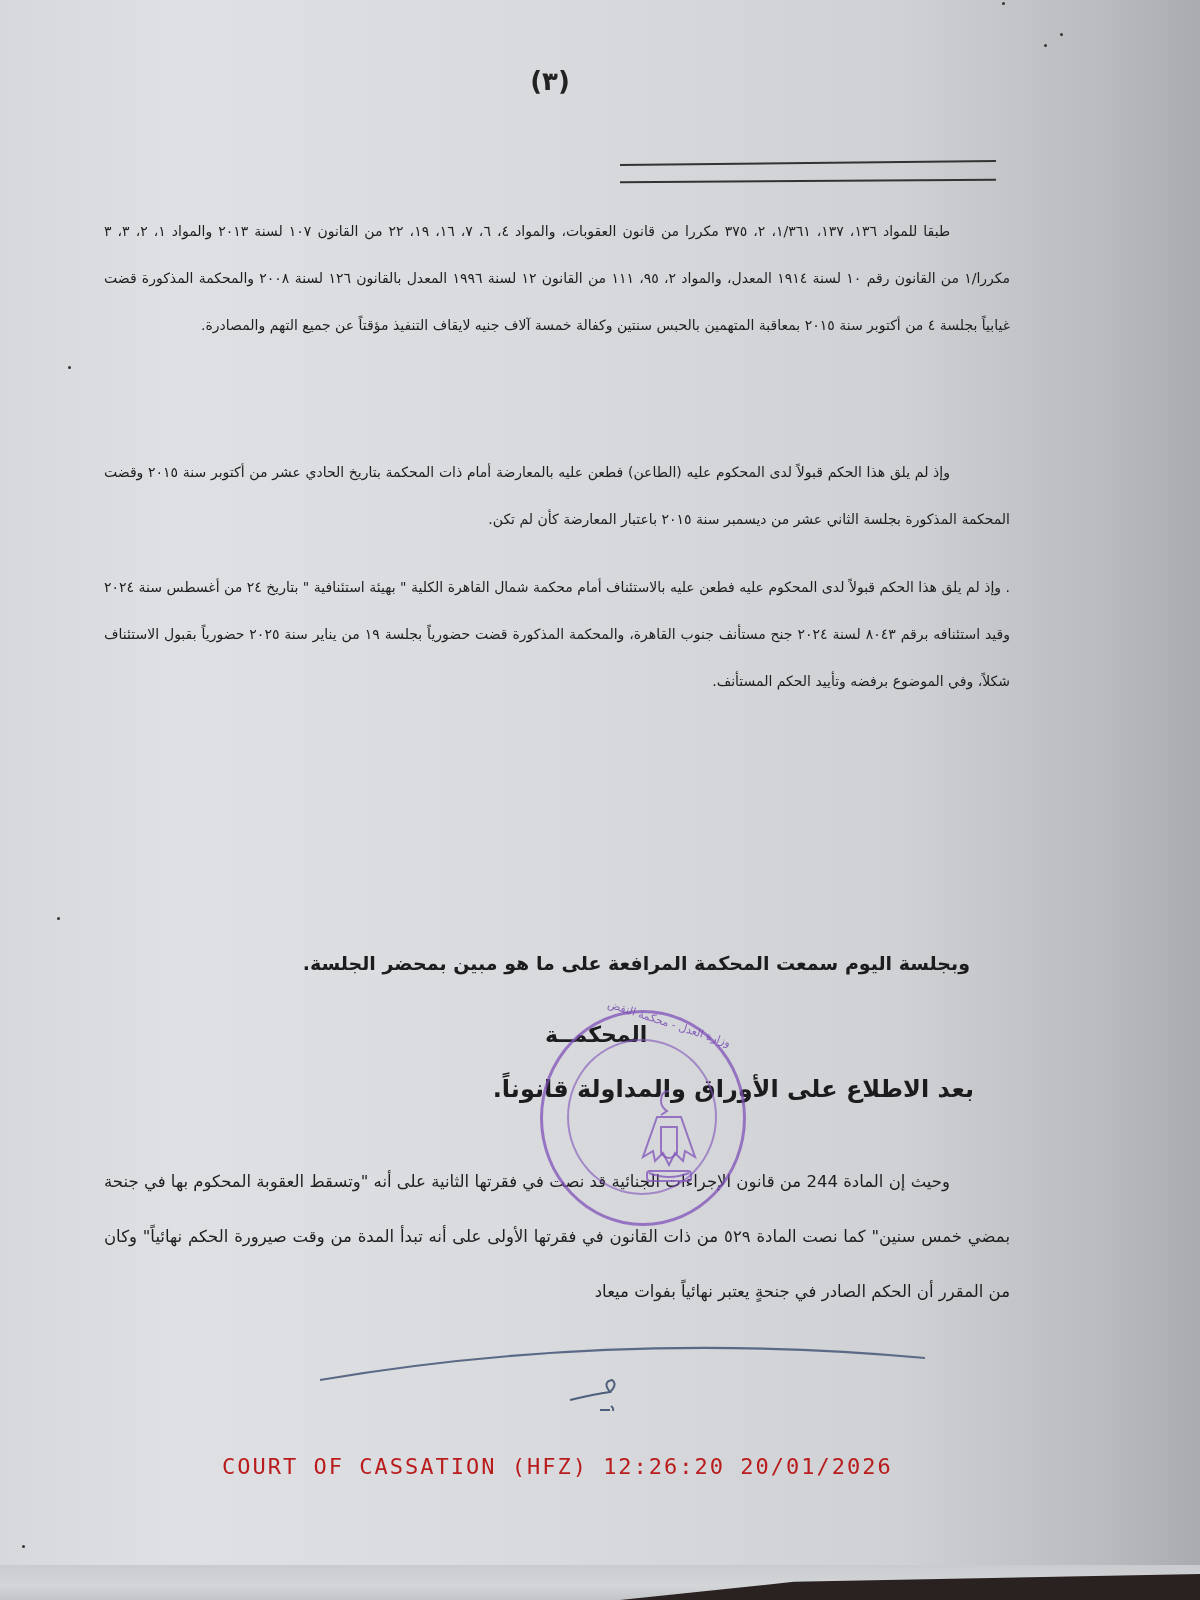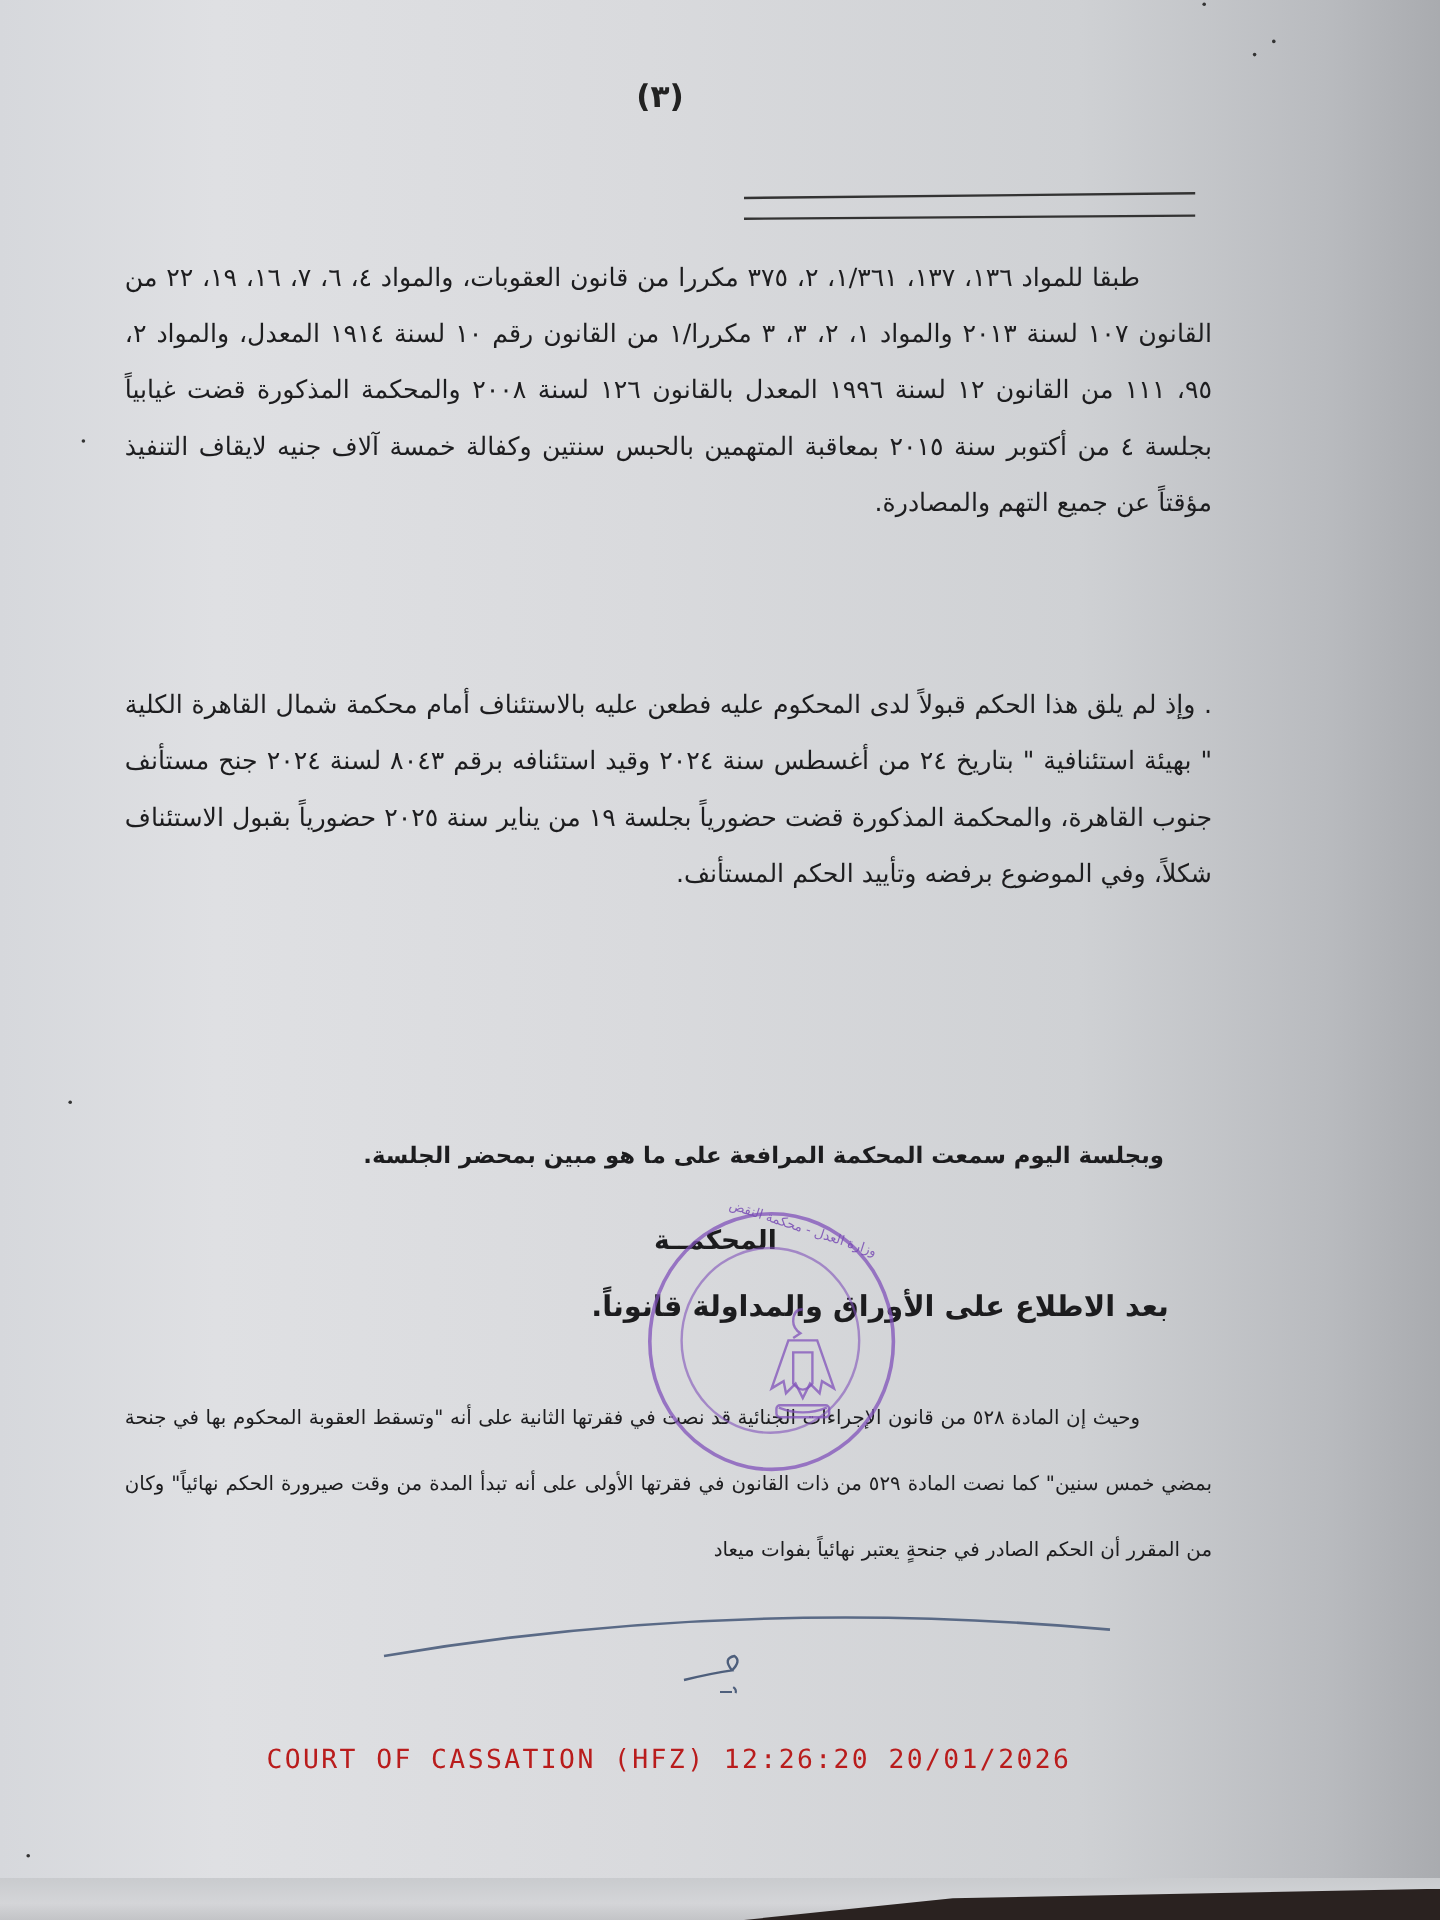--- a/index.html
+++ b/index.html
@@ -15,21 +15,21 @@
       font-size: 26px; font-weight: bold; color: #222;
     }
     .case-ref {
       position: absolute; right: 222px; top: 98px; direction: rtl;
       font-size: 21px; font-weight: bold; color: #1e1e1e; white-space: nowrap;
     }
     .rule1 { position: absolute; left: 620px; top: 162px; width: 376px; height: 2px; background: #333; transform: rotate(-0.6deg); }
     .rule2 { position: absolute; left: 620px; top: 180px; width: 376px; height: 2px; background: #333; transform: rotate(-0.4deg); }
     .body-text {
       position: absolute; left: 104px; width: 906px; direction: rtl; text-align: justify;
-      font-size: 21px; line-height: 47px; color: #1d1d1f;
+      font-size: 14px; line-height: 47px; color: #1d1d1f;
     }
     .body-text p { margin: 0; }
     .p1 { top: 208px; }
     .p2 { top: 449px; }
     .p3 { top: 564px; }
     .p4 { top: 786px; }
     .indent { text-indent: 60px; }
     .bold-line {
       position: absolute; right: 230px; top: 952px; direction: rtl;
       font-size: 19px; font-weight: bold; white-space: nowrap; margin-left: 12px;
@@ -81,30 +81,33 @@
 
 <div class="page">
 
   <div class="page-num">(٣)</div>
   <div class="rule1"></div>
   <div class="rule2"></div>
 
   <div class="body-text p1">
     <p class="indent">طبقا للمواد ١٣٦، ١٣٧، ١/٣٦١، ٢، ٣٧٥ مكررا من قانون العقوبات، والمواد ٤، ٦، ٧، ١٦، ١٩، ٢٢ من القانون ١٠٧ لسنة ٢٠١٣ والمواد ١، ٢، ٣، ٣ مكررا/١ من القانون رقم ١٠ لسنة ١٩١٤ المعدل، والمواد ٢، ٩٥، ١١١ من القانون ١٢ لسنة ١٩٩٦ المعدل بالقانون ١٢٦ لسنة ٢٠٠٨ والمحكمة المذكورة قضت غيابياً بجلسة ٤ من أكتوبر سنة ٢٠١٥ بمعاقبة المتهمين بالحبس سنتين وكفالة خمسة آلاف جنيه لايقاف التنفيذ مؤقتاً عن جميع التهم والمصادرة.</p>
   </div>
+  <div class="body-text p2">
+    <p class="indent">وإذ لم يلق هذا الحكم قبولاً لدى المحكوم عليه (الطاعن) فطعن عليه بالمعارضة أمام ذات المحكمة بتاريخ الحادي عشر من أكتوبر سنة ٢٠١٥ وقضت المحكمة المذكورة بجلسة الثاني عشر من ديسمبر سنة ٢٠١٥ باعتبار المعارضة كأن لم تكن.</p>
+  </div>
   <div class="body-text p3">
     <p>. وإذ لم يلق هذا الحكم قبولاً لدى المحكوم عليه فطعن عليه بالاستئناف أمام محكمة شمال القاهرة الكلية " بهيئة استئنافية " بتاريخ ٢٤ من أغسطس سنة ٢٠٢٤ وقيد استئنافه برقم ٨٠٤٣ لسنة ٢٠٢٤ جنح مستأنف جنوب القاهرة، والمحكمة المذكورة قضت حضورياً بجلسة ١٩ من يناير سنة ٢٠٢٥ حضورياً بقبول الاستئناف شكلاً، وفي الموضوع برفضه وتأييد الحكم المستأنف.</p>
   </div>
 
   <div class="bold-line">وبجلسة اليوم سمعت المحكمة المرافعة على ما هو مبين بمحضر الجلسة.</div>
   <div class="court-heading">المحكمــة</div>
   <div class="after-review">بعد الاطلاع على الأوراق والمداولة قانوناً.</div>
 
   <div class="body-text p6" style="line-height:55px;">
-    <p class="indent">وحيث إن المادة ٥٢٨ من قانون الإجراءات الجنائية قد نصت في فقرتها الثانية على أنه "وتسقط العقوبة المحكوم بها في جنحة بمضي خمس سنين" كما نصت المادة ٥٢٩ من ذات القانون في فقرتها الأولى على أنه تبدأ المدة من وقت صيرورة الحكم نهائياً" وكان من المقرر أن الحكم الصادر في جنحةٍ يعتبر نهائياً بفوات ميعاد</p>
+    <p class="indent">وحيث إن المادة 244 من قانون الإجراءات الجنائية قد نصت في فقرتها الثانية على أنه "وتسقط العقوبة المحكوم بها في جنحة بمضي خمس سنين" كما نصت المادة ٥٢٩ من ذات القانون في فقرتها الأولى على أنه تبدأ المدة من وقت صيرورة الحكم نهائياً" وكان من المقرر أن الحكم الصادر في جنحةٍ يعتبر نهائياً بفوات ميعاد</p>
   </div>
 
   <div class="stamp">
     <div class="stamp-text">وزارة العدل - محكمة النقض</div>
     <div class="stamp-inner">
       <svg class="eagle" viewBox="0 0 80 110">
         <g fill="none" stroke="rgba(128,82,185,0.75)" stroke-width="2">
           <path d="M40 10 q-8 0 -8 10 q0 6 6 10 l-6 4"></path>
           <path d="M28 36 l-14 40 l10 -6 l2 10 l8 -8 l6 12 l6 -12 l8 8 l2 -10 l10 6 l-14 -40 z"></path>
           <path d="M32 46 h16 v26 q-8 10 -16 0 z"></path>

